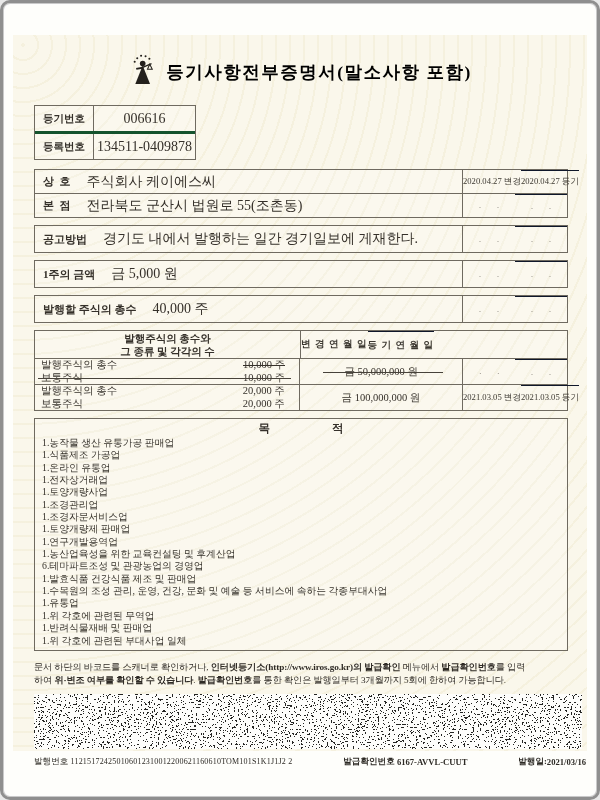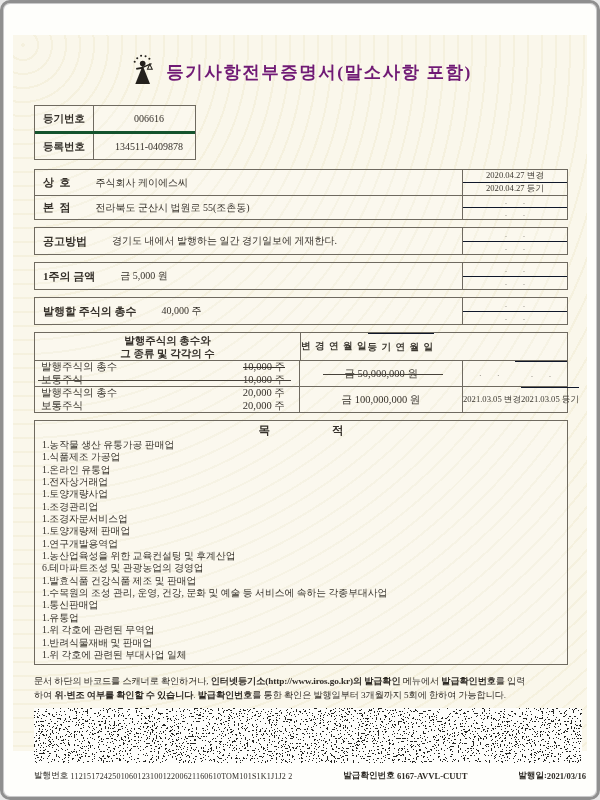--- a/index.html
+++ b/index.html
@@ -9,39 +9,39 @@
     -webkit-font-smoothing:antialiased;
   }
   .frame{position:absolute;inset:0;border:3px solid #8f8f8f;border-radius:10px;background:#fdfdfc;box-shadow:inset 0 0 0 1px #c9c9c9;}
   .paper{position:absolute;left:6px;top:5px;right:6px;bottom:5px;background:#fefefb;border-radius:6px;overflow:hidden;}
   .cream{position:absolute;left:7px;right:7px;top:30px;bottom:44px;background:#faf7eb;}
   .cream:after{content:'';position:absolute;inset:0;background:
     repeating-radial-gradient(circle at 10px 10px, rgba(236,229,198,.35) 0 2px, transparent 2px 14px);}
   .content{position:absolute;left:28px;top:50px;width:534px;}
 
   .titlebar{display:flex;align-items:center;justify-content:center;gap:10px;height:34px;margin-bottom:16px;}
-  .title{font-size:17.5px;font-weight:bold;letter-spacing:1.5px;color:#701a75;}
+  .title{font-size:17.5px;font-weight:bold;letter-spacing:1.5px;color:#000000;}
 
   .box{border:1px solid #6f6a60;display:flex;background:rgba(255,255,255,.18);margin-bottom:7px;}
   .lbl{font-weight:bold;white-space:pre;font-size:11px;}
-  .val{font-size:10px;white-space:pre;padding-left:9px;}
+  .val{font-size:14px;white-space:pre;}
 
   
   .regbox{width:160px;flex-direction:column;margin-bottom:9px;}
   .regrow{display:flex;height:25px;align-items:center;}
   .regrow + .regrow{border-top:3px solid #14532d;}
   .regrow .lbl{width:58px;text-align:center;font-size:10.5px;}
   .regrow .val{flex:1;text-align:center;border-left:1px solid #6f6a60;align-self:stretch;display:flex;align-items:center;justify-content:center;}
 
   
   .rowbox{flex-direction:column;}
   .subrow{display:flex;min-height:26px;align-items:stretch;}
   .subrow + .subrow{border-top:1px solid #6f6a60;}
   .mainc{flex:1;display:flex;align-items:center;padding:2px 8px;gap:16px;}
-  .dcol{width:104px;border-left:1px solid #6f6a60;display:flex;flex-direction:column;}
+  .dcol{width:104px;border-left:1px solid #6f6a60;display:flex;flex-direction:row;}
   .dcell{flex:1;display:flex;align-items:center;justify-content:center;font-size:8.6px;white-space:pre;color:#3c3831;}
   .dcell + .dcell{border-top:1px solid #0f172a;}
   .dcell.empty{color:#6a655c;font-size:8px;}
 
   
   .stable{flex-direction:column;}
   .trow{display:flex;align-items:stretch;}
   .trow + .trow{border-top:1px solid #6f6a60;}
   .c1{width:265px;display:flex;flex-direction:column;justify-content:center;}
   .c2{width:163px;border-left:1px solid #6f6a60;display:flex;align-items:center;justify-content:center;position:relative;}
@@ -243,21 +243,20 @@
         <div class="pitem">1.전자상거래업</div>
         <div class="pitem">1.토양개량사업</div>
         <div class="pitem">1.조경관리업</div>
         <div class="pitem">1.조경자문서비스업</div>
         <div class="pitem">1.토양개량제 판매업</div>
         <div class="pitem">1.연구개발용역업</div>
         <div class="pitem">1.농산업육성을 위한 교육컨설팅 및 후계산업</div>
         <div class="pitem">6.테마파트조성 및 관광농업의 경영업</div>
         <div class="pitem">1.발효식품 건강식품 제조 및 판매업</div>
         <div class="pitem">1.수목원의 조성 관리, 운영, 건강, 문화 및 예술 등 서비스에 속하는 각종부대사업</div>
-        <div class="pitem">1.통신판매업</div>
         <div class="pitem">1.유통업</div>
         <div class="pitem">1.위 각호에 관련된 무역업</div>
         <div class="pitem">1.반려식물재배 및 판매업</div>
         <div class="pitem">1.위 각호에 관련된 부대사업 일체</div>
       </div>
     </div>
 
     <div class="note">
       <div><span>문서 하단의 바코드를 스캐너로 확인하거나, </span><b>인터넷등기소(http://www.iros.go.kr)의 발급확인</b><span> 메뉴에서 </span><b>발급확인번호</b><span>를 입력</span></div>
       <div><span>하여 </span><b>위·변조 여부를 확인할 수 있습니다</b><span>. </span><b>발급확인번호</b><span>를 통한 확인은 발행일부터 3개월까지 5회에 한하여 가능합니다.</span></div>

